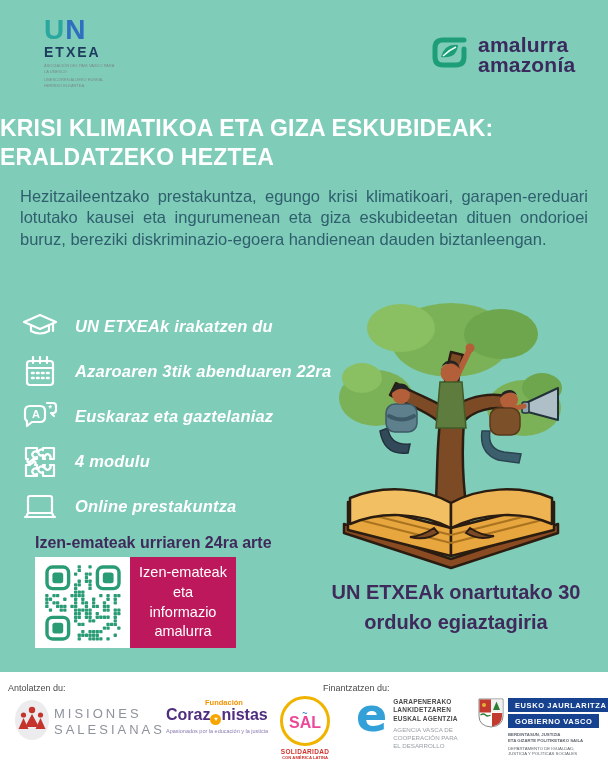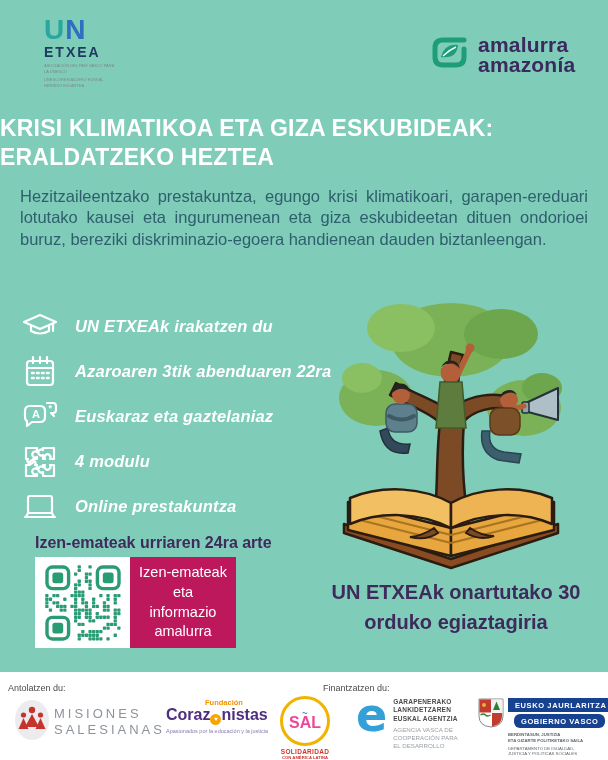--- a/index.html
+++ b/index.html
@@ -68,21 +68,21 @@
   .agency{position:absolute;left:356px;top:26px;display:flex;align-items:flex-start;gap:6px;}
   .agency .e{font-size:46px;font-weight:bold;color:#33a0d8;line-height:0.75;
              font-family:"DejaVu Sans",sans-serif;}
   .agency .eu{font-size:6.5px;font-weight:bold;color:#4a4a4a;line-height:1.3;letter-spacing:0.2px;}
   .agency .es{font-size:6.2px;color:#9aa0a6;line-height:1.3;margin-top:3px;}
 
   .gov{position:absolute;left:478px;top:26px;display:flex;align-items:flex-start;gap:4px;}
   .gov .right{display:flex;flex-direction:column;}
   .gov .bar{background:#16428f;color:#fff;font-size:7.5px;font-weight:bold;letter-spacing:0.6px;
             padding:2.5px 7px;white-space:nowrap;}
-  .gov .bar2{margin-top:2px;margin-left:6px;align-self:flex-start;border-radius:6px;}
+  .gov .bar2{margin-top:2px;align-self:flex-start;}
   .gov .dept{font-size:4.3px;color:#5f666d;line-height:1.35;margin-top:4px;font-weight:bold;}
   .gov .dept.es{font-weight:normal;margin-top:2px;}
 </style>
 </head>
 <body>
 
 <div class="poster">
 
   <div class="unetxea">
     <div class="big">

